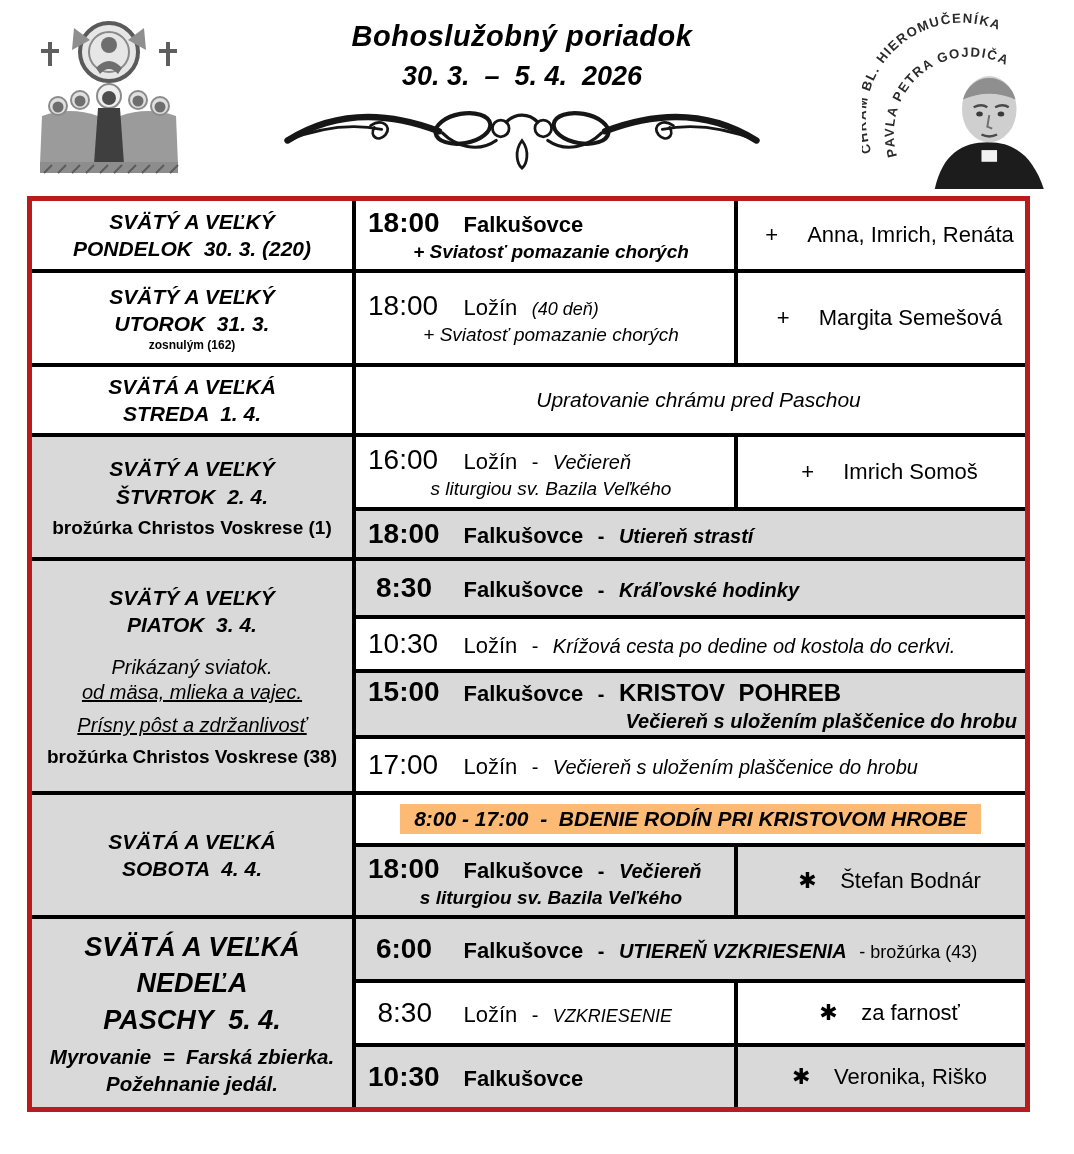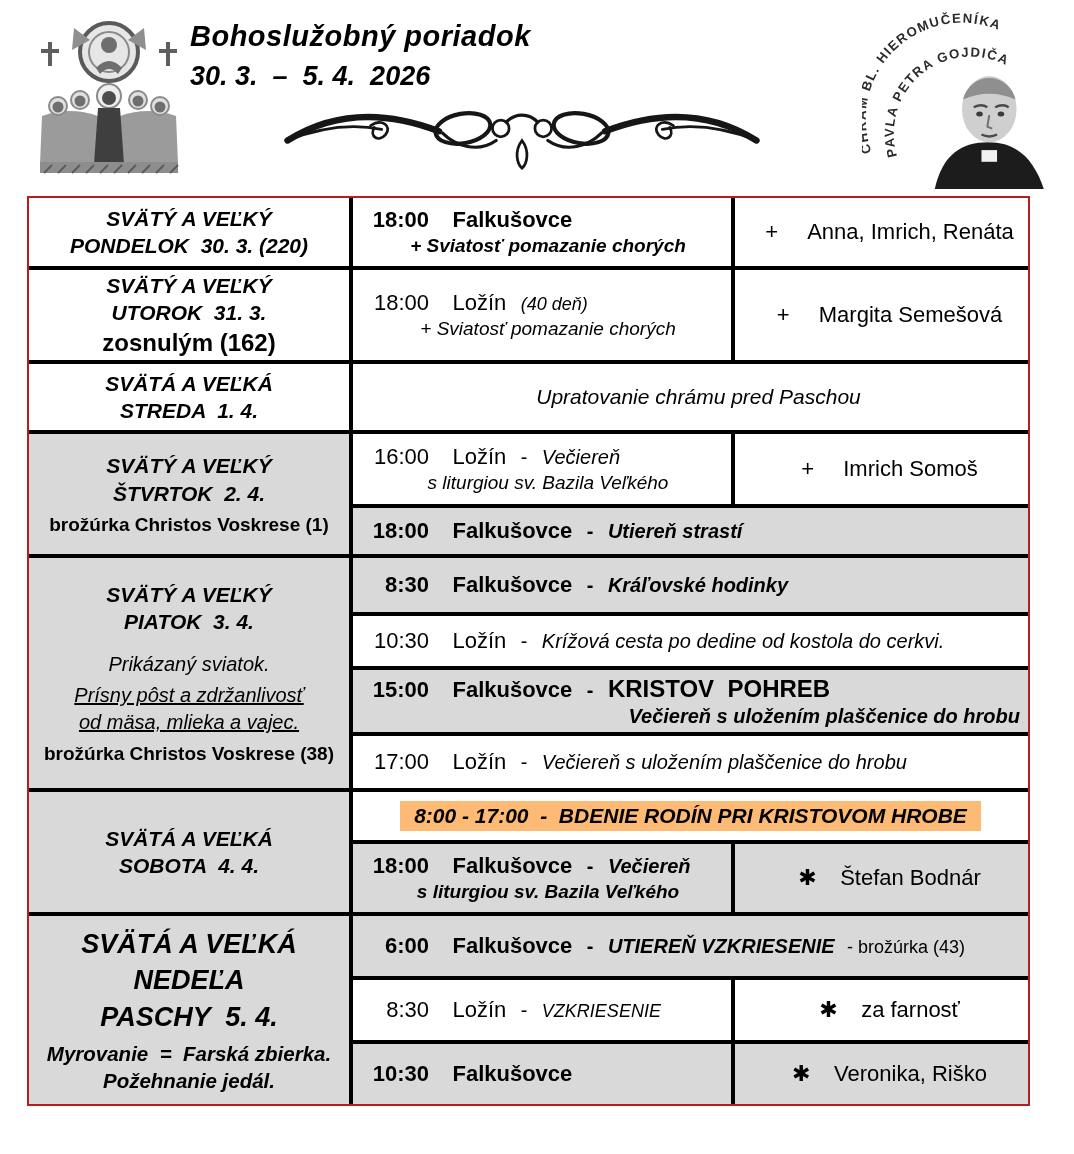--- a/index.html
+++ b/index.html
@@ -5,52 +5,52 @@
   html,body{margin:0;padding:0;background:#fff;}
   body{
     width:1074px;height:1154px;position:relative;
     font-family:"Liberation Sans","DejaVu Sans",sans-serif;
     color:#000;-webkit-font-smoothing:antialiased;
   }
   
   .page-header{position:relative;height:195px;}
   .icon-wrap{position:absolute;left:28px;top:12px;width:162px;height:168px;}
   .stamp-wrap{position:absolute;right:12px;top:6px;width:200px;height:185px;}
-  .title-wrap{position:absolute;left:190px;right:220px;top:20px;text-align:left;}
+  .title-wrap{position:absolute;left:190px;right:220px;top:20px;text-align:center;}
   .doc-title{font-size:29px;font-weight:700;font-style:italic;letter-spacing:.5px;}
   .doc-dates{font-size:27px;font-weight:700;font-style:italic;margin-top:8px;white-space:pre;}
   .flourish{display:block;margin:6px auto 0 auto;}
   
   .schedule{
     position:absolute;left:27px;top:196px;width:1003px;box-sizing:border-box;
-    display:grid;background:#000;border:2px solid #b91c1c;gap:4px;
+    display:grid;background:#000;border:5px solid #b91c1c;gap:4px;
     grid-template-columns:320px 378px 1fr;
     grid-template-rows:68px 90px 66px 70px 46px 54px 50px 62px 52px 48px 68px 60px 60px 60px;
   }
   .cell{background:#fff;display:flex;flex-direction:column;justify-content:center;overflow:hidden;}
   .gray{background:#d9d9d9;}
   .c1{grid-column:1}.c2{grid-column:2}.c3{grid-column:3}.c23{grid-column:2/4}
   .r1{grid-row:1}.r2{grid-row:2}.r3{grid-row:3}.r4{grid-row:4}.r5{grid-row:5}
   .r6{grid-row:6}.r7{grid-row:7}.r8{grid-row:8}.r9{grid-row:9}.r10{grid-row:10}
   .r11{grid-row:11}.r12{grid-row:12}.r13{grid-row:13}.r14{grid-row:14}
   .rs2{grid-row-end:span 2}.rs3{grid-row-end:span 3}.rs4{grid-row-end:span 4}
   
   .day{align-items:center;text-align:center;}
   .day-h{font-size:21px;font-weight:700;font-style:italic;line-height:1.3;white-space:pre;}
   .day-h-lg{font-size:27px;font-weight:700;font-style:italic;line-height:1.35;white-space:pre;}
-  .day-plain{font-size:24px;font-weight:700;line-height:1.3;white-space:pre;}
+  .day-plain{font-size:12px;font-weight:700;line-height:1.3;white-space:pre;}
   .day-note{font-size:20px;font-style:italic;margin-top:18px;}
   .day-under{font-size:20px;font-style:italic;text-decoration:underline;line-height:1.35;}
   .day-book{font-size:19px;font-weight:700;margin-top:7px;white-space:pre;}
   .day-sub-bi{font-size:20.5px;font-weight:700;font-style:italic;line-height:1.3;white-space:pre;}
   .mt6{margin-top:6px}
   
   .svc{padding-left:12px;}
   .line{white-space:nowrap;}
-  .time{display:inline-block;width:64px;text-align:right;margin-right:19px;font-size:22px;}
+  .time{display:inline-block;width:64px;text-align:right;margin-right:27px;font-size:28px;}
   .place{font-size:22px;}
   .dash{font-size:20px;margin:0 10px;}
   .b{font-weight:700;}
   .name{font-size:20px;font-style:italic;}
   .name-bi{font-size:20px;font-weight:700;font-style:italic;}
   .name-lg{font-size:24px;font-weight:700;white-space:pre;}
   .name-caps{font-size:18px;font-style:italic;}
   .small-note{font-size:18px;margin-left:8px;}
   .pnote{font-size:18px;font-style:italic;margin-left:10px;}
   .subline{font-size:19px;font-style:italic;text-align:center;margin-top:2px;}
@@ -217,22 +217,22 @@
       <span class="place b">Falkušovce</span>
       <span class="dash b">-</span>
       <span class="name-bi">Utiereň strastí</span>
     </div>
   </div>
 
   <div class="cell day gray c1 r6 rs4">
     <div class="day-h">SVÄTÝ A VEĽKÝ</div>
     <div class="day-h">PIATOK  3. 4.</div>
     <div class="day-note">Prikázaný sviatok.</div>
+    <div class="day-under">od mäsa, mlieka a vajec.</div>
     <div class="day-under mt6">Prísny pôst a zdržanlivosť</div>
-    <div class="day-under">od mäsa, mlieka a vajec.</div>
     <div class="day-book">brožúrka Christos Voskrese (38)</div>
   </div>
   <div class="cell svc gray c23 r6">
     <div class="line">
       <span class="time b">8:30</span>
       <span class="place b">Falkušovce</span>
       <span class="dash b">-</span>
       <span class="name-bi">Kráľovské hodinky</span>
     </div>
   </div>
@@ -288,21 +288,21 @@
     <div class="day-h-lg">NEDEĽA</div>
     <div class="day-h-lg">PASCHY  5. 4.</div>
     <div class="day-sub-bi mt6">Myrovanie  =  Farská zbierka.</div>
     <div class="day-sub-bi">Požehnanie jedál.</div>
   </div>
   <div class="cell svc gray c23 r12">
     <div class="line">
       <span class="time b">6:00</span>
       <span class="place b">Falkušovce</span>
       <span class="dash b">-</span>
-      <span class="name-bi">UTIEREŇ VZKRIESENIE</span>
+      <span class="name-bi">UTIEREŇ VZKRIESENIA</span>
       <span class="small-note">- brožúrka (43)</span>
     </div>
   </div>
   <div class="cell svc c2 r13">
     <div class="line">
       <span class="time">8:30</span>
       <span class="place">Ložín</span>
       <span class="dash">-</span>
       <span class="name-caps">VZKRIESENIE</span>
     </div>

